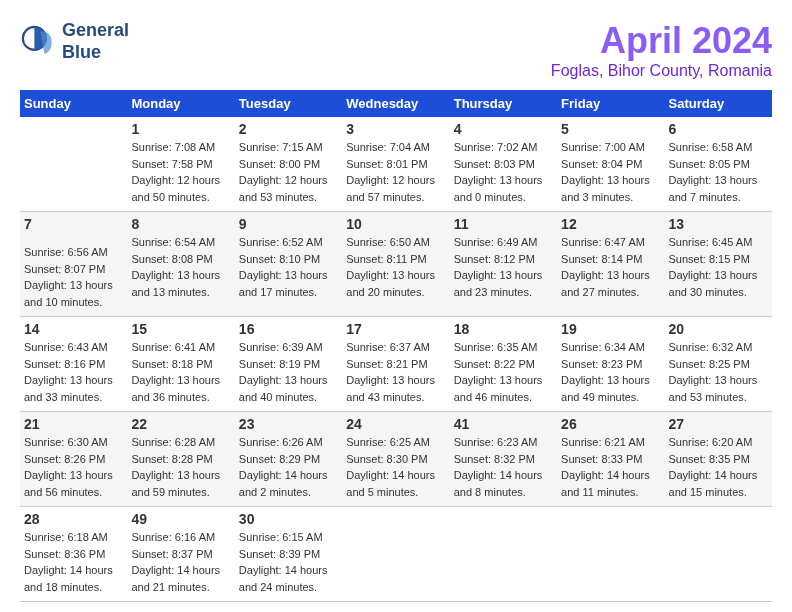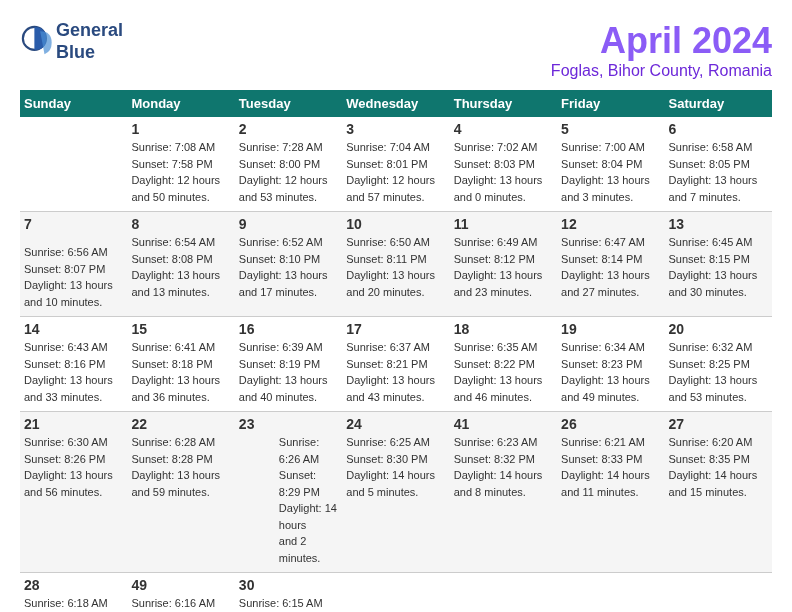--- a/index.html
+++ b/index.html
@@ -12,20 +12,21 @@
     }
     .header {
       display: flex;
       justify-content: space-between;
       align-items: flex-start;
       margin-bottom: 10px;
     }
     .logo {
       display: flex;
       align-items: center;
+      gap: 6px;
     }
     .logo-text {
       font-size: 18px;
       font-weight: bold;
       color: #2a4a7f;
       line-height: 1.2;
     }
     .logo-text span {
       display: block;
     }
@@ -44,21 +45,21 @@
     .location-title {
       font-size: 16px;
       color: #6d28d9;
     }
     table {
       width: 100%;
       border-collapse: collapse;
       font-size: 11px;
     }
     thead tr th {
-      background: #0f766e;
+      background: #1d4ed8;
       color: #fff;
       padding: 6px 4px;
       text-align: left;
       font-size: 13px;
       font-weight: bold;
     }
     tbody tr {
       border-bottom: 1px solid #ccc;
     }
     tbody tr:nth-child(even) {
@@ -120,21 +121,21 @@
         <td></td>
         <td>
           <span class="day-number">1</span>
           <div class="day-info" style="white-space: pre-line;">Sunrise: 7:08 AM
 Sunset: 7:58 PM
 Daylight: 12 hours
 and 50 minutes.</div>
         </td>
         <td>
           <span class="day-number">2</span>
-          <div class="day-info" style="white-space: pre-line;">Sunrise: 7:28 AM
+          <div class="day-info" style="white-space: pre-line;">Sunrise: 7:15 AM
 Sunset: 8:00 PM
 Daylight: 12 hours
 and 53 minutes.</div>
         </td>
         <td>
           <span class="day-number">3</span>
           <div class="day-info" style="white-space: pre-line;">Sunrise: 7:04 AM
 Sunset: 8:01 PM
 Daylight: 12 hours
 and 57 minutes.</div>
@@ -273,21 +274,21 @@
         </td>
         <td>
           <span class="day-number">22</span>
           <div class="day-info" style="white-space: pre-line;">Sunrise: 6:28 AM
 Sunset: 8:28 PM
 Daylight: 13 hours
 and 59 minutes.</div>
         </td>
         <td>
           <span class="day-number">23</span>
-          <div class="day-info" style="white-space: pre-line; margin-left: 40px;">Sunrise: 6:26 AM
+          <div class="day-info" style="white-space: pre-line;">Sunrise: 6:26 AM
 Sunset: 8:29 PM
 Daylight: 14 hours
 and 2 minutes.</div>
         </td>
         <td>
           <span class="day-number">24</span>
           <div class="day-info" style="white-space: pre-line;">Sunrise: 6:25 AM
 Sunset: 8:30 PM
 Daylight: 14 hours
 and 5 minutes.</div>

